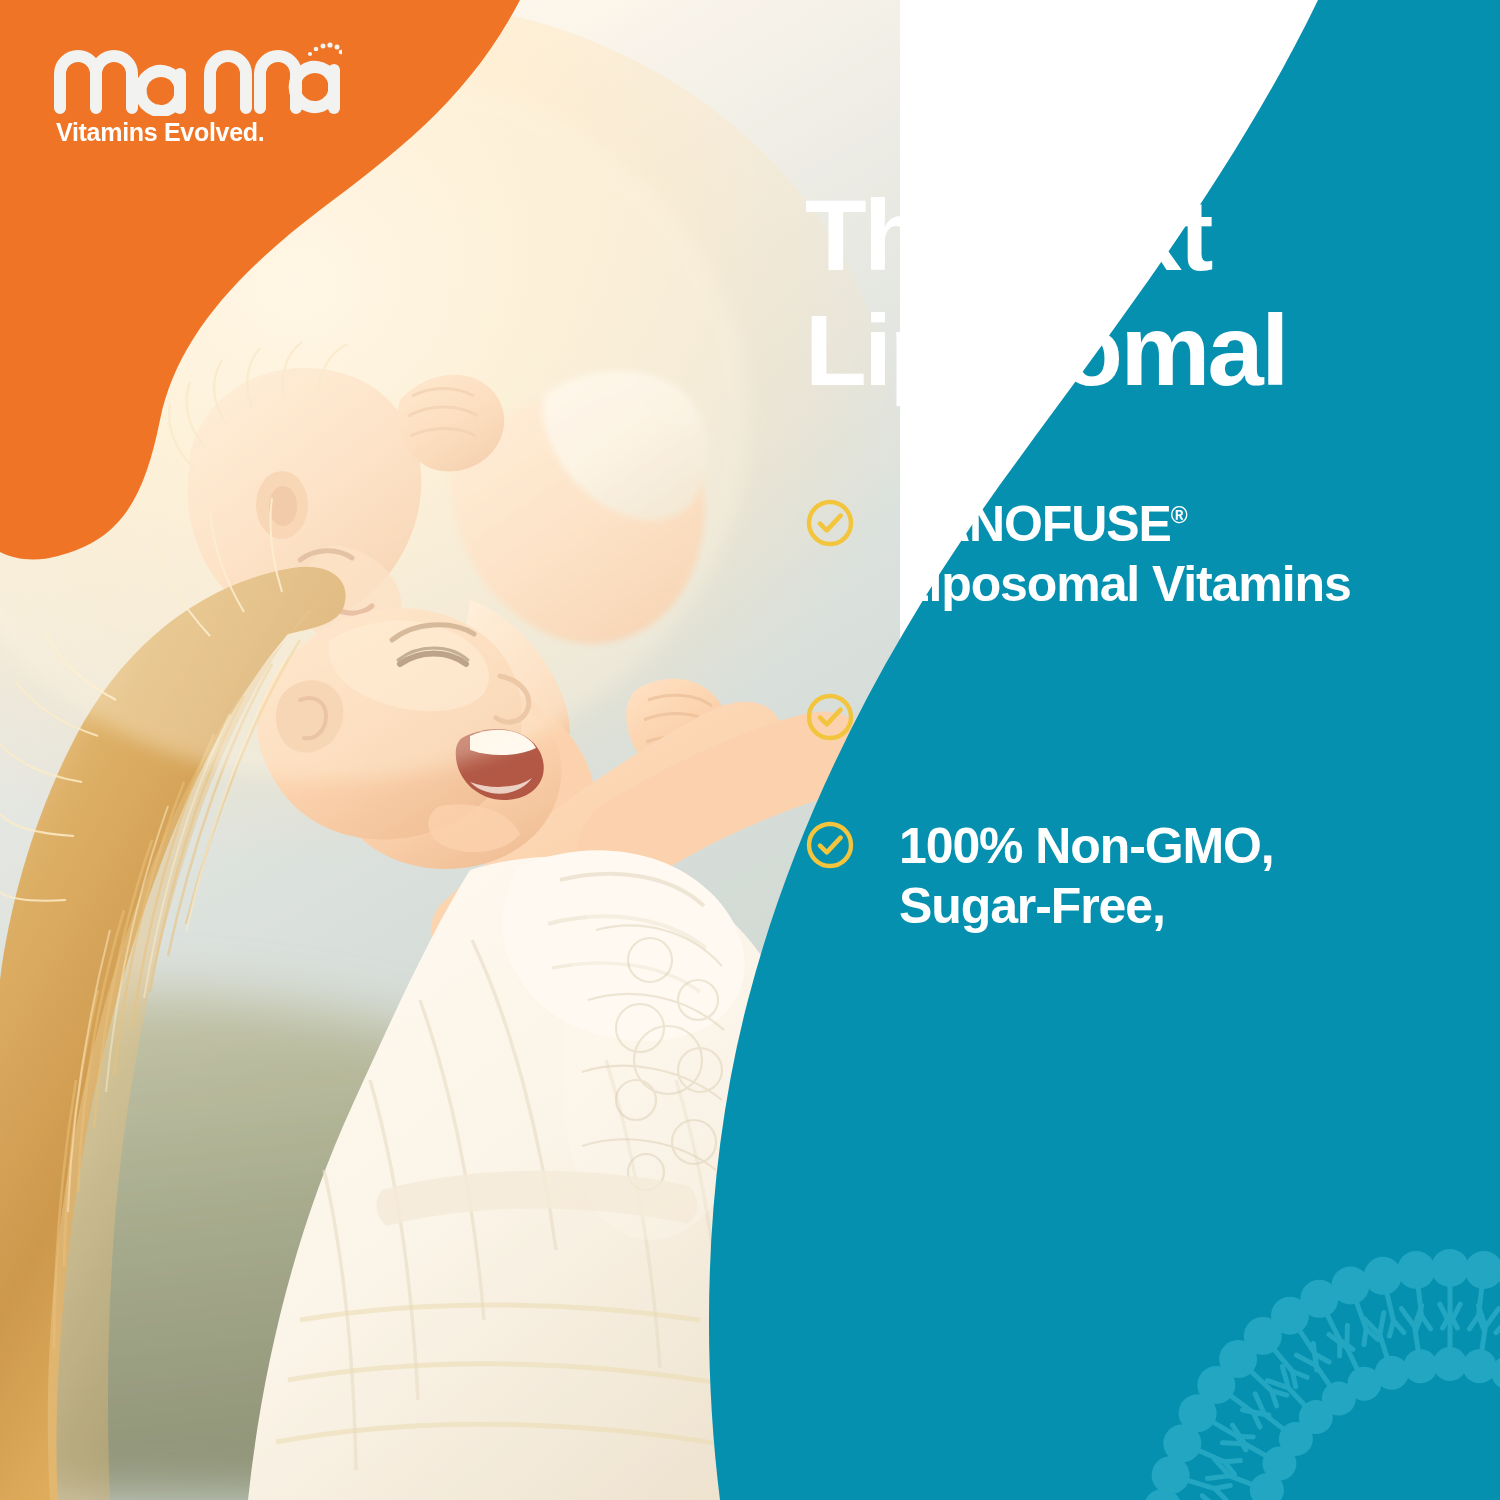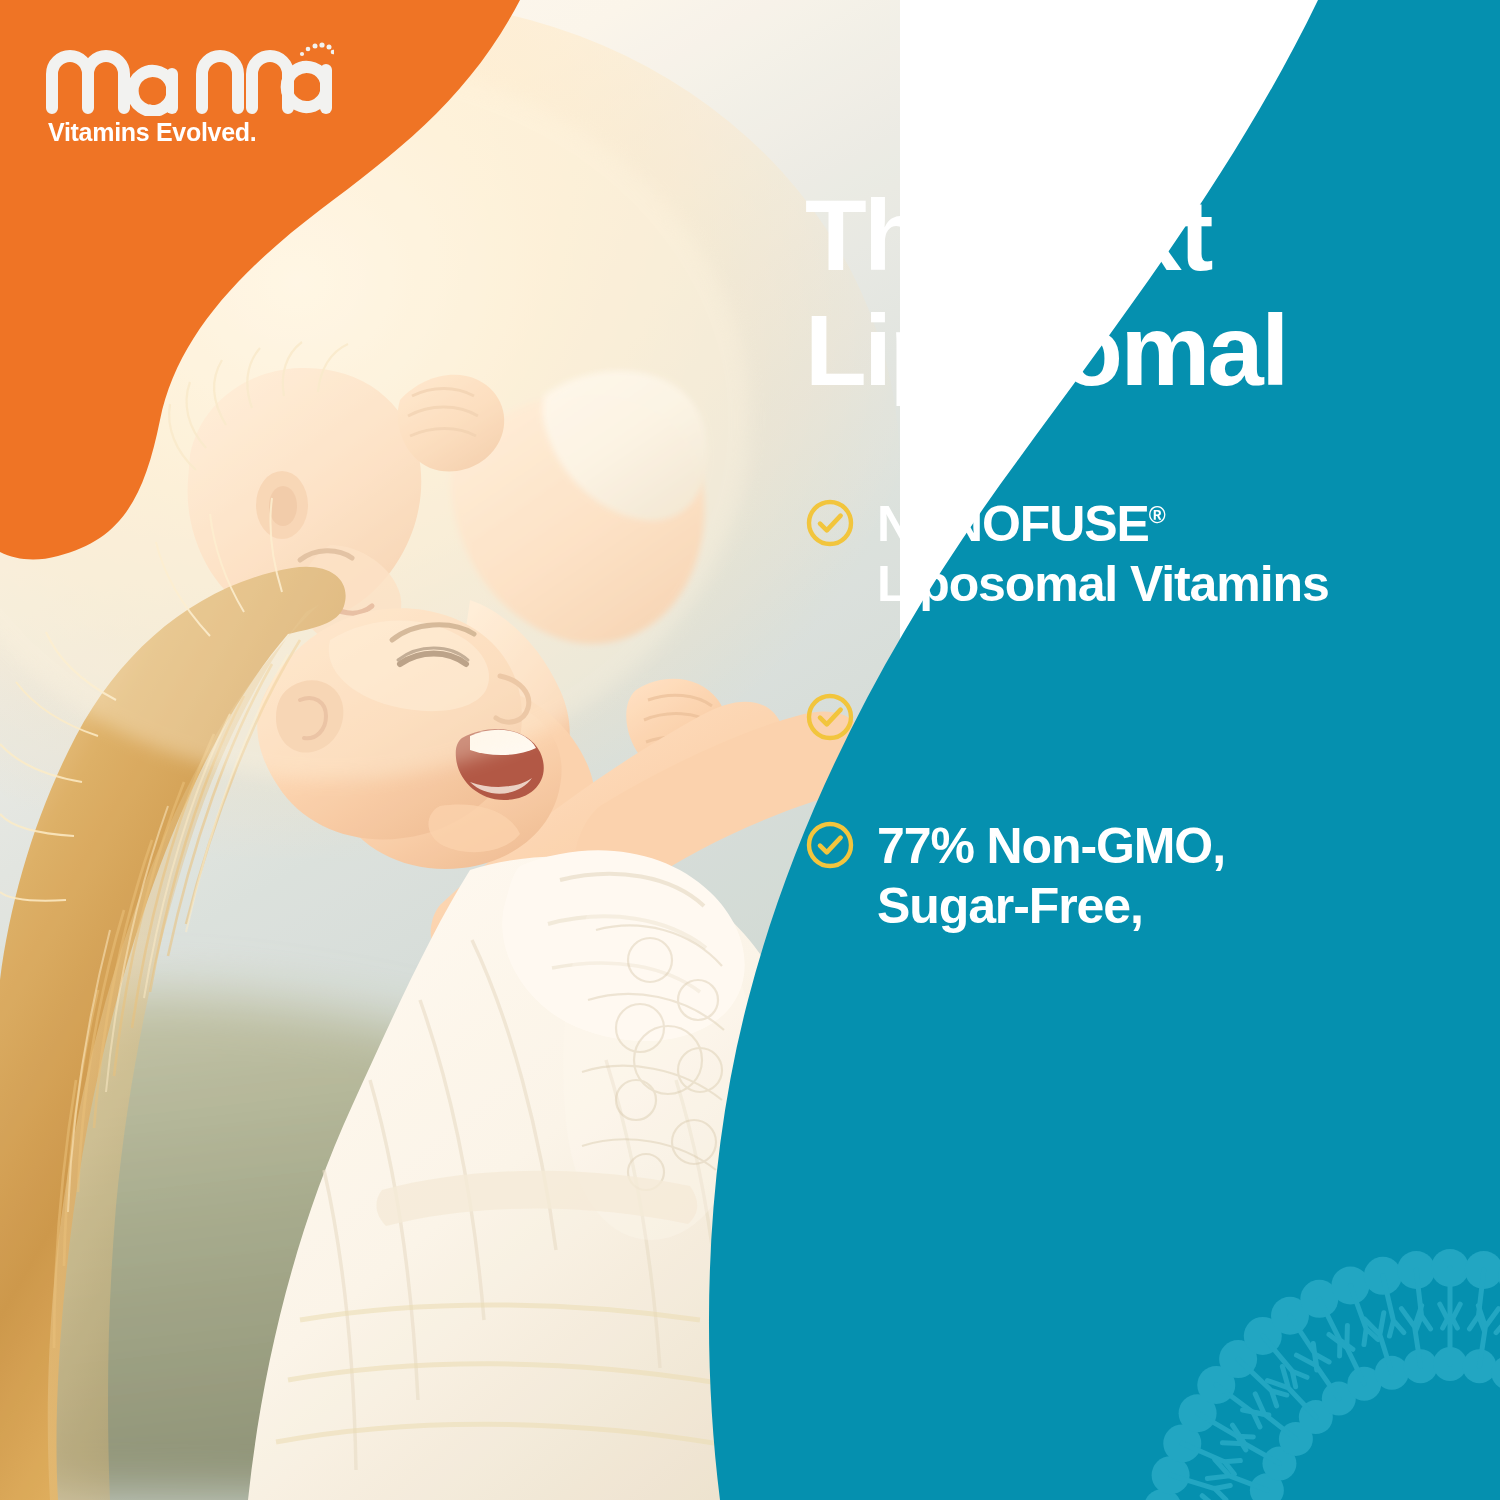--- a/index.html
+++ b/index.html
@@ -31,21 +31,21 @@
   
   .brand-wave-svg {
     position: absolute;
     left: 0; top: 0;
     pointer-events: none;
   }
 
   
   .logo-block {
     position: absolute;
-    left: 44px;
+    left: 52px;
     top: 30px;
     width: 330px;
     z-index: 40;
   }
   .logo-mark { display: block; }
   .logo-tagline {
     margin-top: 4px;
     margin-left: 4px;
     color: #ffffff;
     font-size: 25px;
@@ -83,20 +83,21 @@
   .feature-list {
     list-style: none;
     margin: 0;
     padding: 0;
     margin-top: 86px;
   }
   .feature-item {
     display: flex;
     align-items: flex-start;
     margin-bottom: 74px;
+    gap: 22px;
   }
   .feature-item:last-child { margin-bottom: 0; }
 
   .check-icon {
     flex: 0 0 auto;
     width: 50px;
     height: 50px;
     margin-top: 4px;
     margin-right: 22px;
   }
@@ -567,21 +568,21 @@
           <path d="M15 25.6 L21.8 32.4 L35.6 17.6" fill="none" stroke="#F2C53D" stroke-width="4.6" stroke-linecap="round" stroke-linejoin="round"></path>
         </svg>
       </li>
 
       <li class="feature-item">
         <svg class="check-icon" viewBox="0 0 50 50">
           <circle cx="25" cy="25" r="21" fill="none" stroke="#F2C53D" stroke-width="4.4"></circle>
           <path d="M15 25.6 L21.8 32.4 L35.6 17.6" fill="none" stroke="#F2C53D" stroke-width="4.6" stroke-linecap="round" stroke-linejoin="round"></path>
         </svg>
         <div class="feature-text">
-          <span class="ftl">77% Non-GMO,</span>
+          <span class="ftl">100% Non-GMO,</span>
           <span class="ftl">Sugar-Free,</span>
         </div>
       </li>
 
     </ul>
   </div>
 
 </div>
 
 </body></html>

